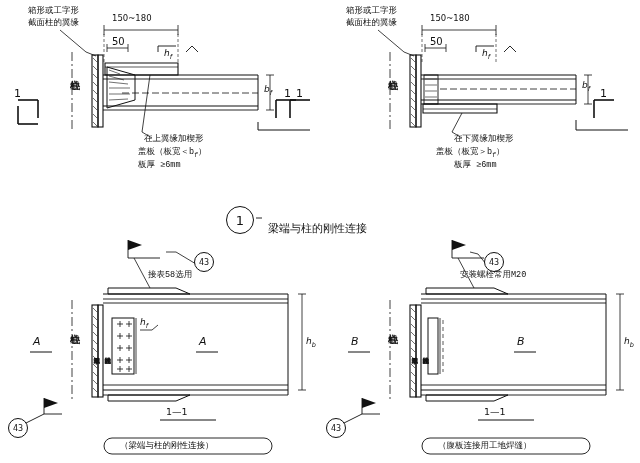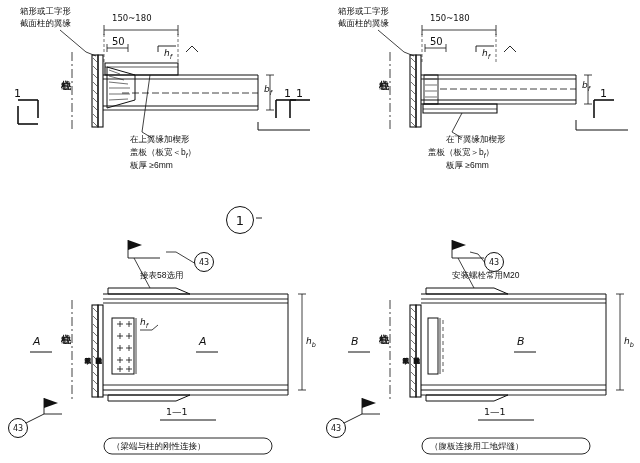--- a/index.html
+++ b/index.html
@@ -1,19 +1,19 @@
 <!DOCTYPE html>
 <html><head>
 <meta charset="utf-8">
 <style>
   html,body{margin:0;padding:0;background:#ffffff;}
   body{width:640px;height:463px;font-family:"DejaVu Sans", sans-serif;color:#111;}
   #sheet{position:relative;width:640px;height:463px;overflow:hidden;background:#fff;}
   .lbl{position:absolute;font-size:8.5px;line-height:1.18;color:#111;white-space:nowrap;}
-  .lbl.cn{font-family:Liberation Sans, sans-serif;}
+  .lbl.cn{font-family:Liberation Mono, monospace;margin-left:8px;}
   .vert{writing-mode:vertical-rl;text-orientation:upright;letter-spacing:0px;}
   .big{font-size:11px;}
   .mid{font-size:9.5px;}
   .sm{font-size:10px;}
   .xs{font-size:6.5px;}
   .ital{font-style:italic;}
   svg{position:absolute;left:0;top:0;}
   .circ{position:absolute;border:1.3px solid #111;border-radius:50%;display:flex;align-items:center;justify-content:center;font-size:8px;background:#fff;}
   .circ.big{width:26px;height:26px;font-size:13px;}
   .para{position:absolute;font-size:9px;line-height:1.35;white-space:pre;}
@@ -291,38 +291,39 @@
 
   <div class="lbl cn" style="left:20px;top:6px;">箱形或工字形</div>
   <div class="lbl cn" style="left:20px;top:18px;">截面柱的翼缘</div>
   <div class="lbl" style="left:112px;top:13px;">150~180</div>
   <div class="lbl sm" style="left:112px;top:36px;">50</div>
   <div class="lbl ital" style="left:164px;top:48px;font-size:9px;"><span>h</span><sub class="xs">f</sub></div>
   <div class="lbl ital" style="left:264px;top:84px;font-size:9px;"><span>b</span><sub class="xs">f</sub></div>
   <div class="lbl big" style="left:14px;top:88px;">1</div>
   <div class="lbl big" style="left:284px;top:88px;">1</div>
   <div class="lbl cn vert sm" style="left:60px;top:72px;">柱中心线</div>
-  <div class="lbl cn" style="left:130px;top:134px;">在上翼缘加楔形</div>
+  <div class="lbl cn" style="left:136px;top:134px;">在上翼缘加楔形</div>
   <div class="lbl cn" style="left:130px;top:147px;"><span>盖板（板宽＜b</span><sub class="xs ital">f</sub><span>）</span></div>
   <div class="lbl cn" style="left:130px;top:160px;">板厚 ≥6mm</div>
 
   <div class="lbl cn" style="left:338px;top:6px;">箱形或工字形</div>
   <div class="lbl cn" style="left:338px;top:18px;">截面柱的翼缘</div>
   <div class="lbl" style="left:430px;top:13px;">150~180</div>
   <div class="lbl sm" style="left:430px;top:36px;">50</div>
   <div class="lbl ital" style="left:482px;top:48px;font-size:9px;"><span>h</span><sub class="xs">f</sub></div>
   <div class="lbl ital" style="left:582px;top:80px;font-size:9px;"><span>b</span><sub class="xs">f</sub></div>
   <div class="lbl big" style="left:296px;top:88px;">1</div>
   <div class="lbl big" style="left:600px;top:88px;">1</div>
   <div class="lbl cn vert sm" style="left:378px;top:72px;">柱中心线</div>
   <div class="lbl cn" style="left:446px;top:134px;">在下翼缘加楔形</div>
   <div class="lbl cn" style="left:428px;top:147px;text-align:center;"><span>盖板（板宽＞b</span><sub class="xs ital">f</sub><span>）</span></div>
   <div class="lbl cn" style="left:446px;top:160px;">板厚 ≥6mm</div>
 
   <div class="circ big" style="left:226px;top:206px;">1</div>
+  <div class="para cn" style="left:268px;top:222px;font-size:11px;"><span>梁端与柱的刚性连接</span></div>
 
   <div class="circ" style="left:194px;top:252px;width:18px;height:18px;">43</div>
   <div class="lbl cn" style="left:140px;top:270px;">接表58选用</div>
   <div class="lbl cn vert sm" style="left:60px;top:326px;">柱中心线</div>
   <div class="lbl cn vert xs" style="left:84px;top:352px;">箱形或工字形截</div>
   <div class="lbl cn vert xs" style="left:95px;top:352px;">面柱的翼缘过线</div>
   <div class="lbl ital" style="left:140px;top:317px;font-size:9px;"><span>h</span><sub class="xs">f</sub></div>
   <div class="lbl ital big" style="left:33px;top:336px;">A</div>
   <div class="lbl ital big" style="left:199px;top:336px;">A</div>
   <div class="lbl ital" style="left:306px;top:336px;font-size:9px;"><span>h</span><sub class="xs">b</sub></div>

